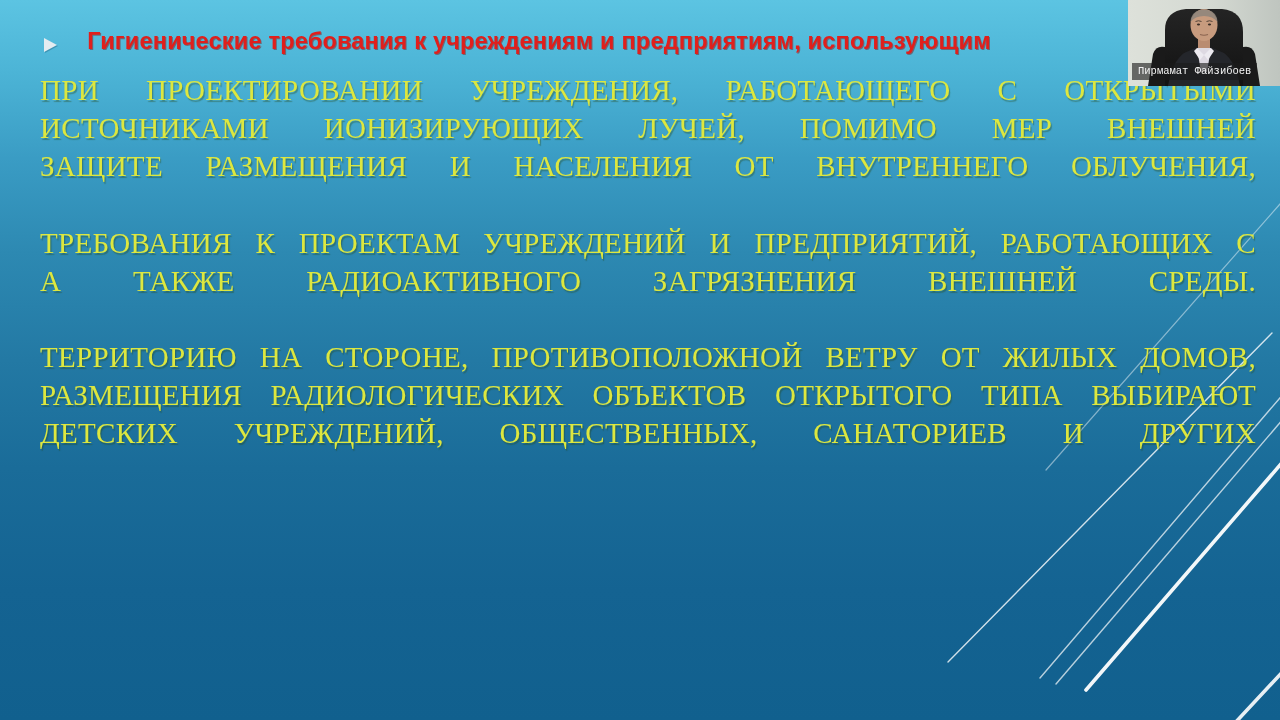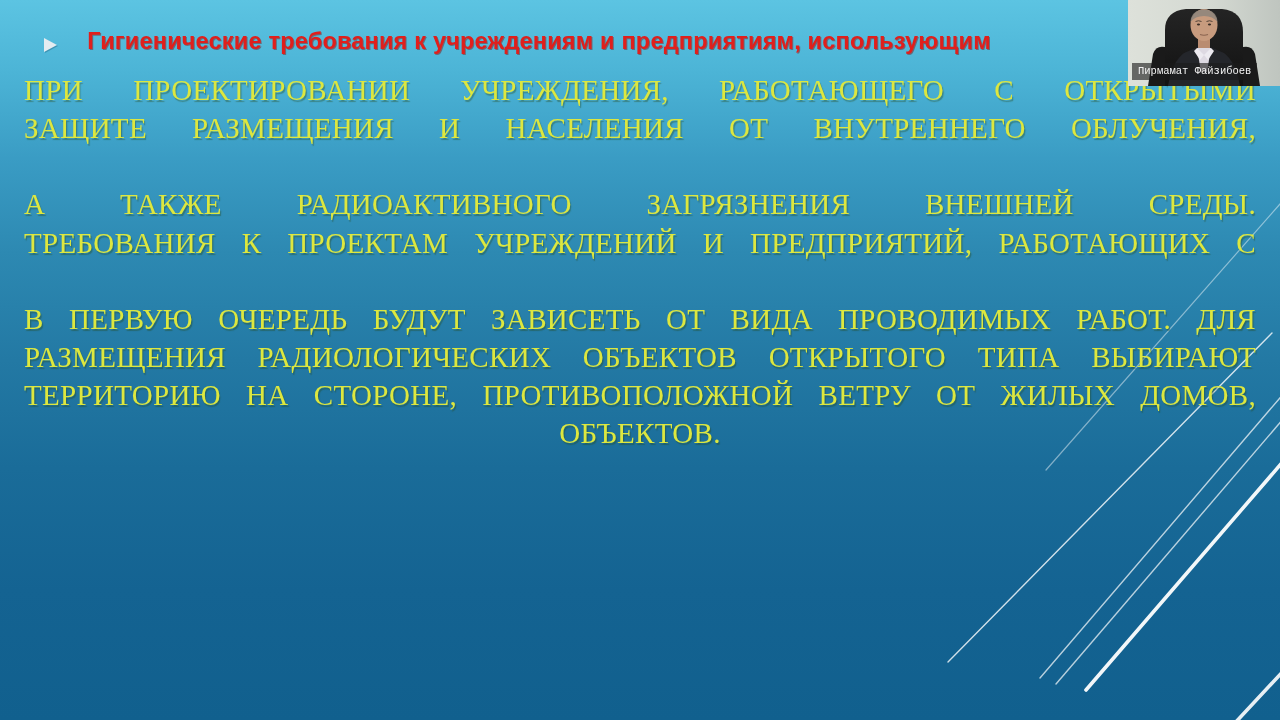--- a/index.html
+++ b/index.html
@@ -22,21 +22,21 @@
     border-left:13px solid #e3ecf1;border-top:7px solid transparent;border-bottom:7px solid transparent;
     filter:drop-shadow(1px 1px 0 rgba(0,40,70,.25));
   }
   
   #body-block{
     position:absolute;left:24px;top:71px;width:1232px;
     font-family:"Liberation Serif",serif;font-size:29px;line-height:38.2px;
     color:#dde73f;text-shadow:1.2px 1.6px 1px rgba(40,70,20,.38);
     letter-spacing:.3px;
   }
-  .para{margin:0 0 38px 0;}
+  .para{margin:0 0 38px 16px;}
   .line{text-align:justify;text-align-last:justify;white-space:nowrap;}
   .line.center{text-align:center;text-align-last:center;}
   
   #webcam{
     position:absolute;left:1128px;top:0;width:152px;height:86px;overflow:hidden;
     background:#d6dad4;
   }
   #webcam svg{display:block;}
   #name-label{
     position:absolute;left:4px;bottom:6px;
@@ -60,31 +60,31 @@
   </svg>
 
   <span id="bullet"></span>
   <div id="title-block">
     <div>Гигиенические требования к учреждениям и предприятиям, использующим</div>
   </div>
 
   <div id="body-block">
     <div class="para">
       <div class="line">ПРИ ПРОЕКТИРОВАНИИ УЧРЕЖДЕНИЯ, РАБОТАЮЩЕГО С ОТКРЫТЫМИ</div>
+      <div class="line">ИСТОЧНИКАМИ ИОНИЗИРУЮЩИХ ЛУЧЕЙ, ПОМИМО МЕР ВНЕШНЕЙ</div>
       <div class="line">ЗАЩИТЕ РАЗМЕЩЕНИЯ И НАСЕЛЕНИЯ ОТ ВНУТРЕННЕГО ОБЛУЧЕНИЯ,</div>
     </div>
     <div class="para">
+      <div class="line">ТРЕБОВАНИЯ К ПРОЕКТАМ УЧРЕЖДЕНИЙ И ПРЕДПРИЯТИЙ, РАБОТАЮЩИХ С</div>
       <div class="line">А ТАКЖЕ РАДИОАКТИВНОГО ЗАГРЯЗНЕНИЯ ВНЕШНЕЙ СРЕДЫ.</div>
-      <div class="line">ТРЕБОВАНИЯ К ПРОЕКТАМ УЧРЕЖДЕНИЙ И ПРЕДПРИЯТИЙ, РАБОТАЮЩИХ С</div>
     </div>
     <div class="para">
-      <div class="line">В ПЕРВУЮ ОЧЕРЕДЬ БУДУТ ЗАВИСЕТЬ ОТ ВИДА ПРОВОДИМЫХ РАБОТ. ДЛЯ</div>
+      <div class="line">ТЕРРИТОРИЮ НА СТОРОНЕ, ПРОТИВОПОЛОЖНОЙ ВЕТРУ ОТ ЖИЛЫХ ДОМОВ,</div>
       <div class="line">РАЗМЕЩЕНИЯ РАДИОЛОГИЧЕСКИХ ОБЪЕКТОВ ОТКРЫТОГО ТИПА ВЫБИРАЮТ</div>
-      <div class="line">ТЕРРИТОРИЮ НА СТОРОНЕ, ПРОТИВОПОЛОЖНОЙ ВЕТРУ ОТ ЖИЛЫХ ДОМОВ,</div>
-      <div class="line center">ОБЪЕКТОВ.</div>
+      <div class="line">ДЕТСКИХ УЧРЕЖДЕНИЙ, ОБЩЕСТВЕННЫХ, САНАТОРИЕВ И ДРУГИХ</div>
     </div>
   </div>
 
   <div id="webcam">
     <svg width="152" height="86" viewBox="0 0 152 86" xmlns="http://www.w3.org/2000/svg">
       <defs>
         <linearGradient id="wall" x1="0" y1="0" x2="1" y2="0">
           <stop offset="0" stop-color="#dde1da"></stop>
           <stop offset="0.55" stop-color="#d4d9d2"></stop>
           <stop offset="1" stop-color="#bfc5bf"></stop>

